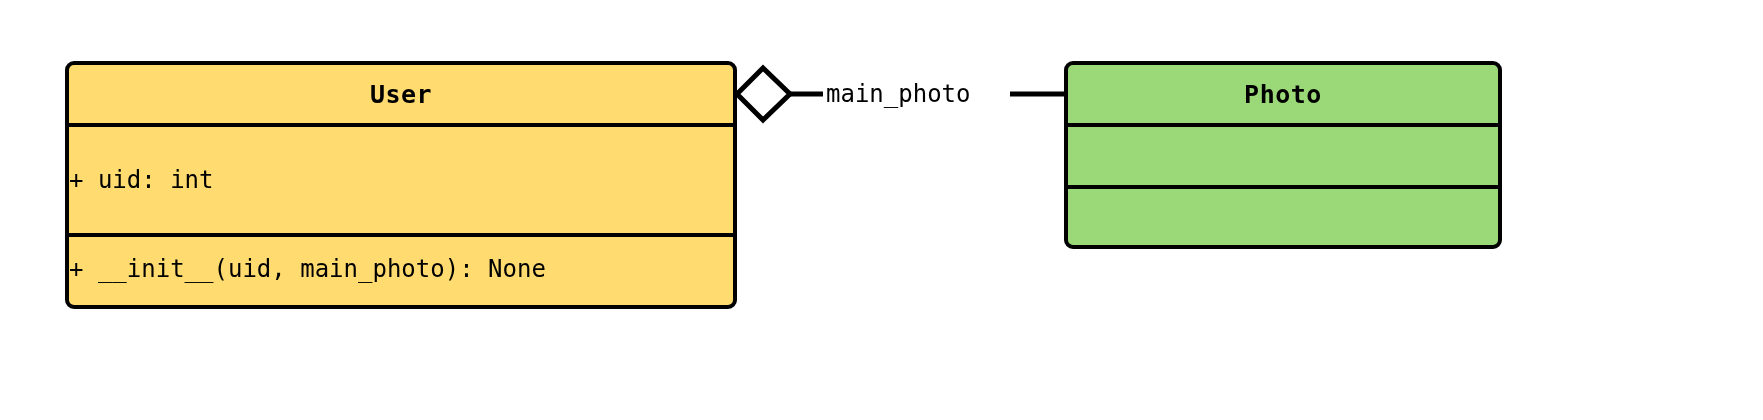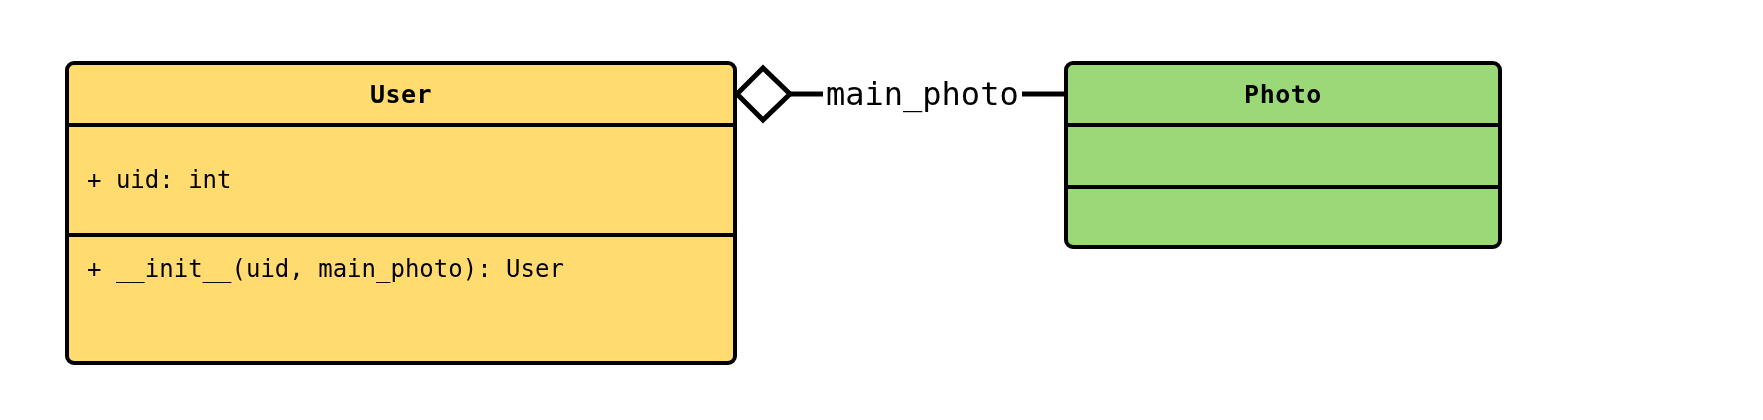--- a/index.html
+++ b/index.html
@@ -42,41 +42,40 @@
     justify-content: center;
     font-weight: bold;
     font-size: 25px;
     color: #000000;
     letter-spacing: 0.5px;
   }
   .member-list {
     display: flex;
     flex-direction: column;
     justify-content: center;
-    padding-left: 18px;
     font-size: 24px;
     color: #000000;
     line-height: 1.28;
   }
   .member-row {
     white-space: pre;
   }
   .member-row .type-ref {
     font-weight: bold;
   }
   .empty-compartment {
     
   }
 
   
   #class-user {
     left: 65px;
     top: 61px;
     width: 672px;
-    height: 304px;
+    height: 248px;
     background: #FFDB70;
   }
   #class-user .c-title   { height: 58px; }
   #class-user .c-attrs   { height: 110px; }
   #class-user .c-methods { height: 68px; }
 
   
   #class-photo {
     left: 1064px;
     top: 61px;
@@ -94,21 +93,21 @@
     left: 0;
     top: 0;
     width: 1763px;
     height: 420px;
     pointer-events: none;
   }
   #assoc-label {
     position: absolute;
     left: 823px;
     top: 80px;
-    font-size: 32px;
+    font-size: 24px;
     color: #000000;
     white-space: pre;
     background: #ffffff;
     padding: 0 3px;
     line-height: 28px;
   }
 </style>
 </head>
 <body>
 
@@ -126,21 +125,21 @@
   <div id="assoc-label">main_photo</div>
 
   <div class="uml-class" id="class-user">
     <div class="compartment c-title class-title">User</div>
 
     <div class="compartment c-attrs member-list">
       <div class="member-row">+ uid: int</div>
     </div>
 
     <div class="compartment c-methods member-list">
-      <div class="member-row">+ __init__(uid, main_photo): User</div>
+      <div class="member-row">+ __init__(uid, main_photo): None</div>
     </div>
   </div>
 
   <div class="uml-class" id="class-photo">
     <div class="compartment c-title class-title">Photo</div>
 
     <div class="compartment c-attrs member-list empty-compartment"></div>
 
     <div class="compartment c-methods member-list empty-compartment"></div>
   </div>

